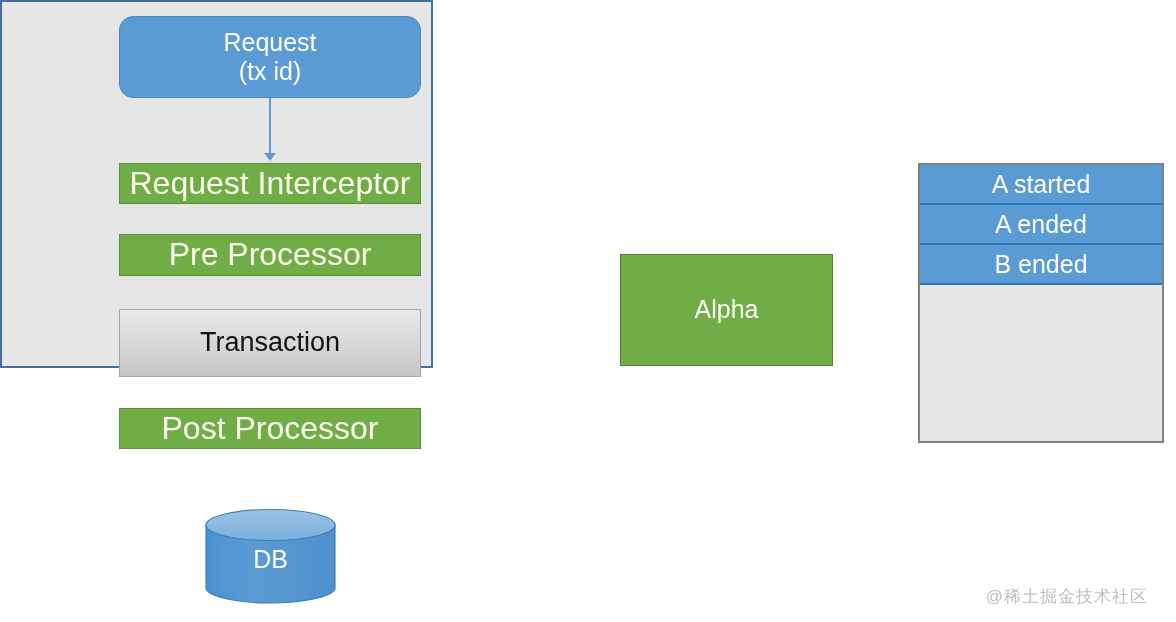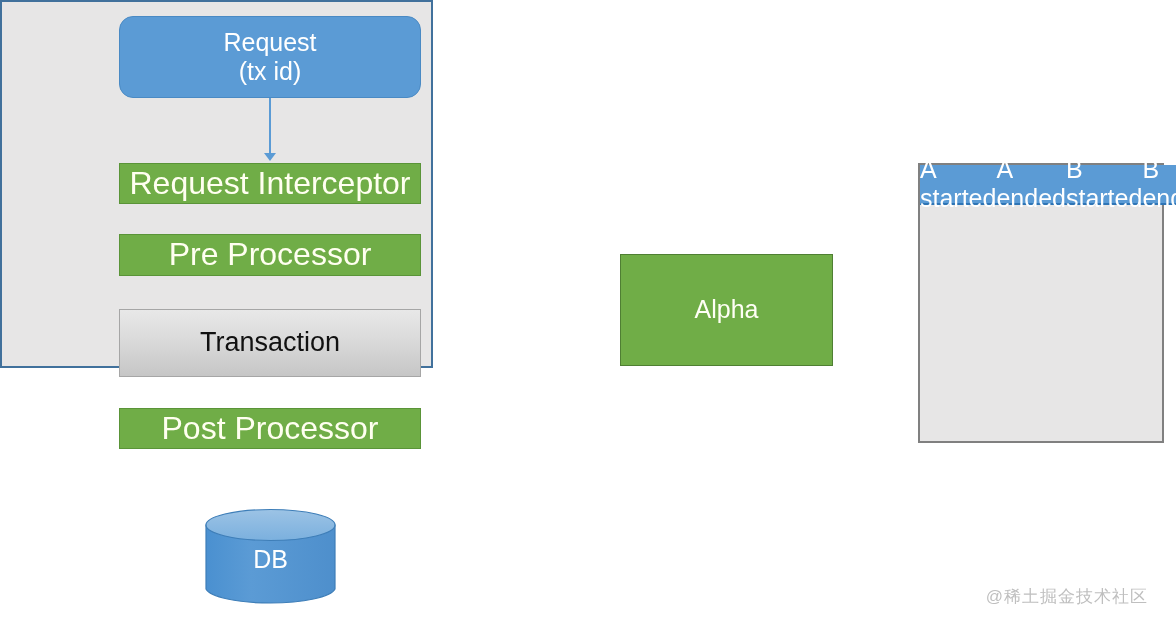--- a/index.html
+++ b/index.html
@@ -92,21 +92,21 @@
   #log-table {
     position: absolute;
     left: 918px;
     top: 163px;
     width: 246px;
     height: 280px;
     box-sizing: border-box;
     border: 2px solid #808080;
     background: #E7E6E6;
     display: flex;
-    flex-direction: row;
+    flex-direction: column;
   }
   .log-row {
     height: 40px;
     box-sizing: border-box;
     background: #5B9BD5;
     border-bottom: 2px solid #2E75B6;
     color: #ffffff;
     font-size: 25px;
     display: flex;
     align-items: center;
@@ -227,23 +227,20 @@
   <div class="node" id="alpha-box">
     <span>Alpha</span>
   </div>
 
   <div id="log-table">
     <div class="log-row">
       <span>A started</span>
     </div>
     <div class="log-row">
       <span>A ended</span>
-    </div>
-    <div class="log-row">
-      <span>B started</span>
     </div>
     <div class="log-row">
       <span>B ended</span>
     </div>
     <div id="log-empty"></div>
   </div>
 
   <div class="conn">
     
     

